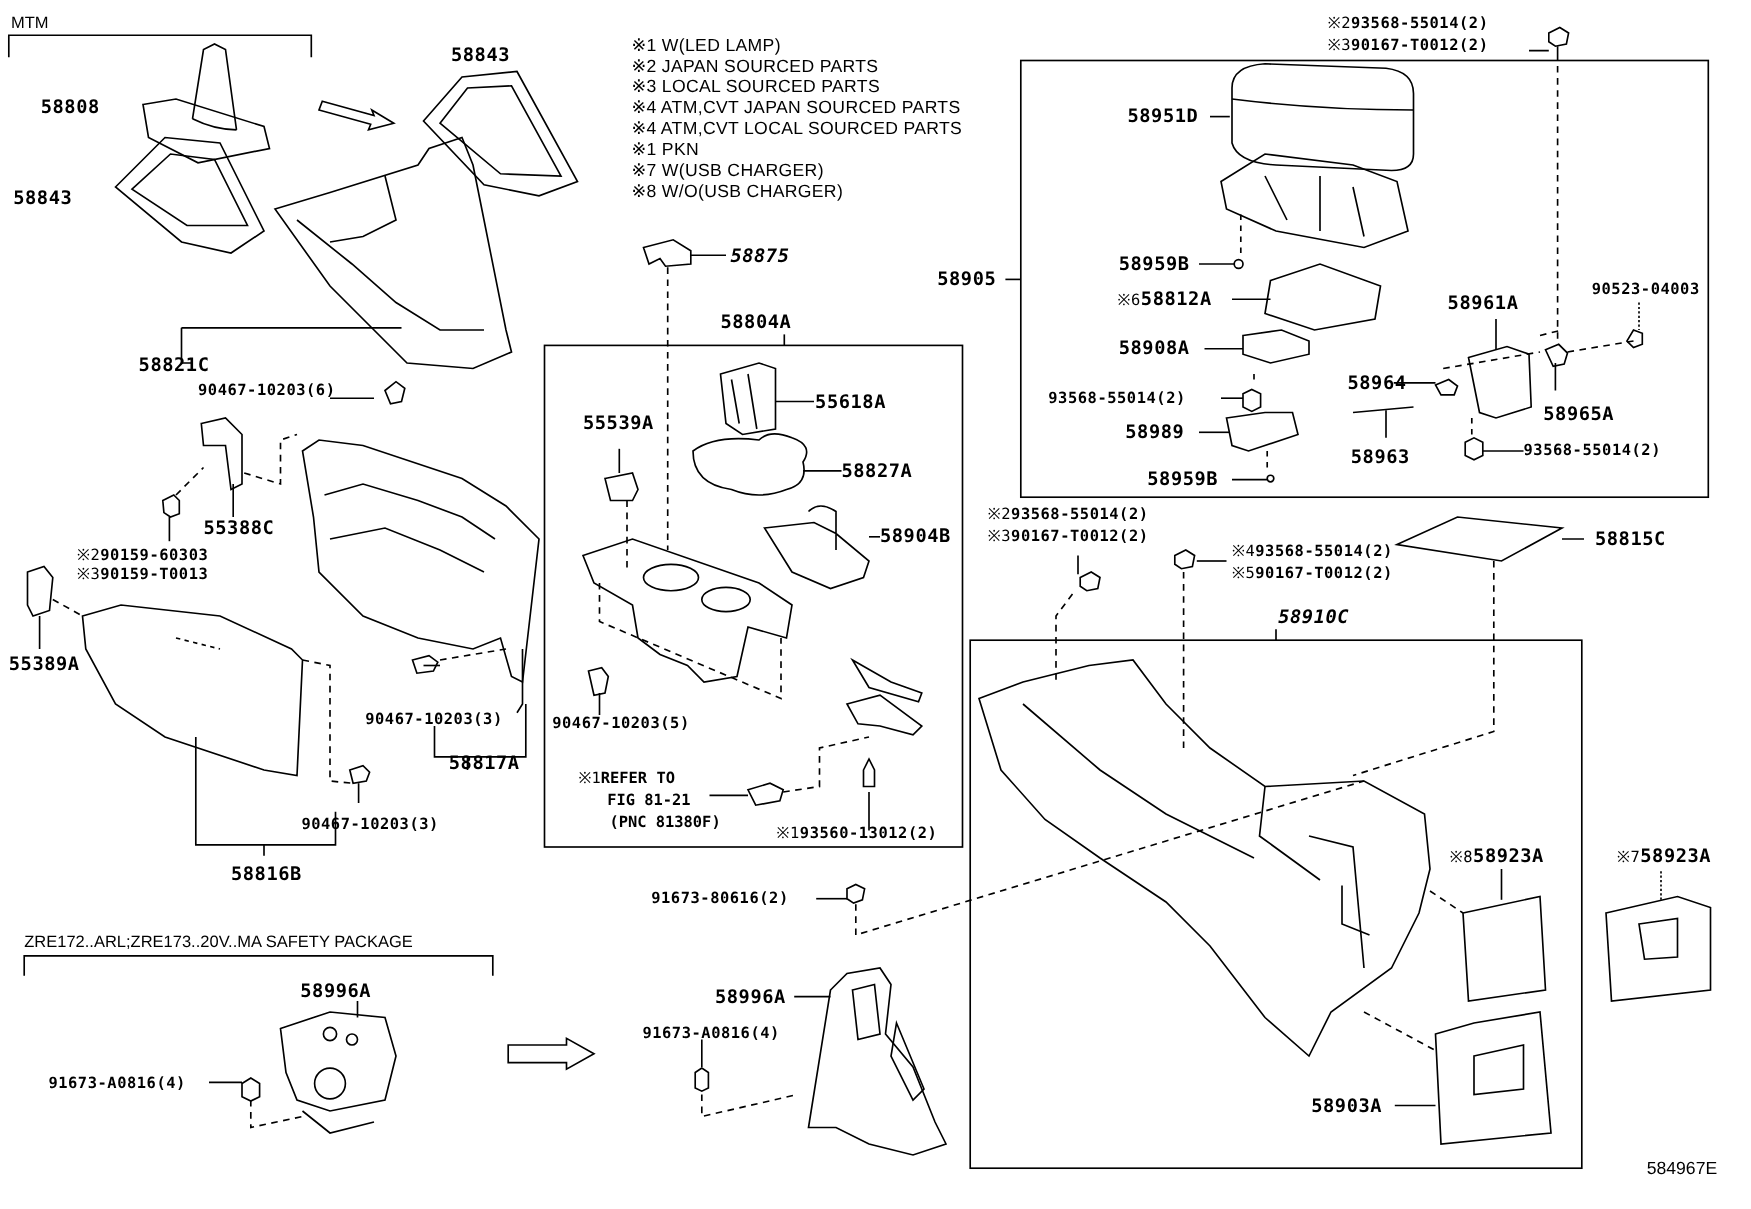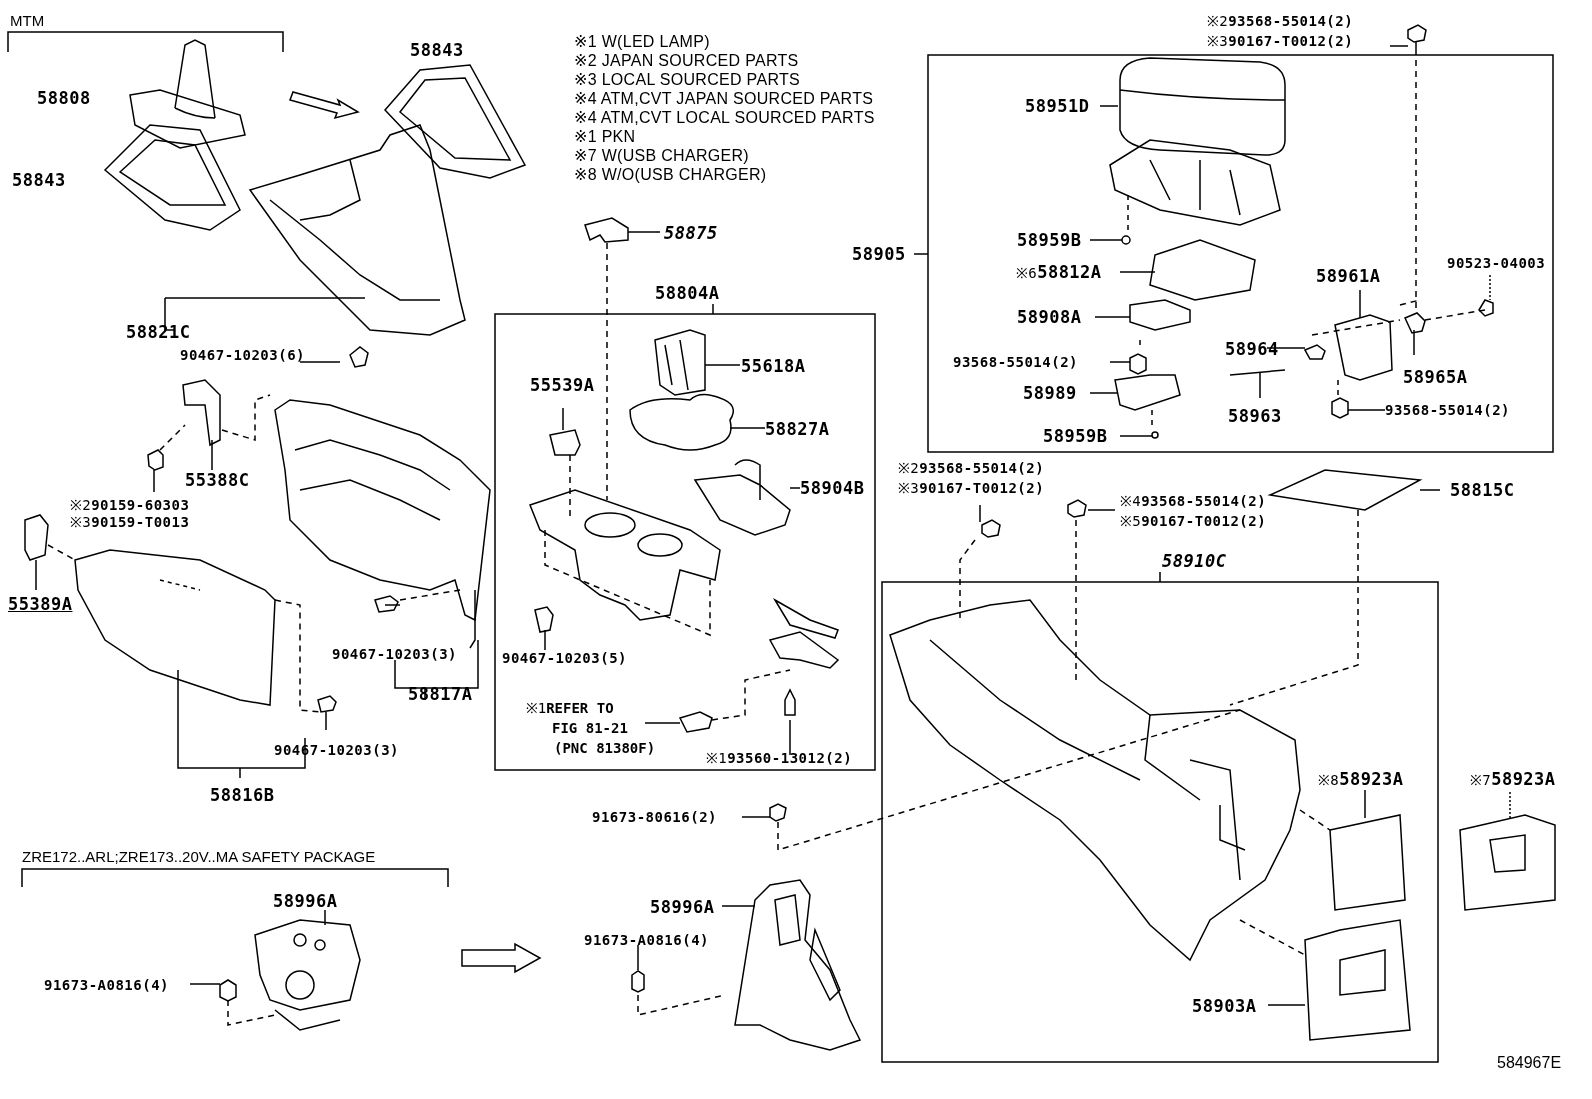--- a/index.html
+++ b/index.html
@@ -238,21 +238,21 @@
 <div class="group-title" style="left:22px; top:848px;">ZRE172..ARL;ZRE173..20V..MA SAFETY PACKAGE</div>
 
 <div class="lbl" style="left:37px; top:90px;">58808</div>
 <div class="lbl" style="left:410px; top:42px;">58843</div>
 <div class="lbl" style="left:12px; top:172px;">58843</div>
 <div class="lbl" style="left:82px; top:324px;margin-left:44px;">58821C</div>
 <div class="lbl small" style="left:180px; top:348px;">90467-10203(6)</div>
 <div class="lbl" style="left:185px; top:472px;">55388C</div>
 <div class="lbl small" style="left:70px; top:498px;"><span class="sup">※2</span><span>90159-60303</span></div>
 <div class="lbl small" style="left:70px; top:515px;"><span class="sup">※3</span><span>90159-T0013</span></div>
-<div class="lbl" style="left:8px; top:596px;text-decoration:underline;">55389A</div>
+<div class="lbl" style="left:8px; top:596px;">55389A</div>
 <div class="lbl small" style="left:332px; top:647px;">90467-10203(3)</div>
 <div class="lbl" style="left:408px; top:686px;">58817A</div>
 <div class="lbl small" style="left:274px; top:743px;">90467-10203(3)</div>
 <div class="lbl" style="left:210px; top:787px;">58816B</div>
 
 <div class="lbl" style="left:664px; top:225px;font-style:italic;">58875</div>
 <div class="lbl" style="left:655px; top:285px;">58804A</div>
 <div class="lbl" style="left:741px; top:358px;">55618A</div>
 <div class="lbl" style="left:530px; top:377px;">55539A</div>
 <div class="lbl" style="left:765px; top:421px;">58827A</div>

